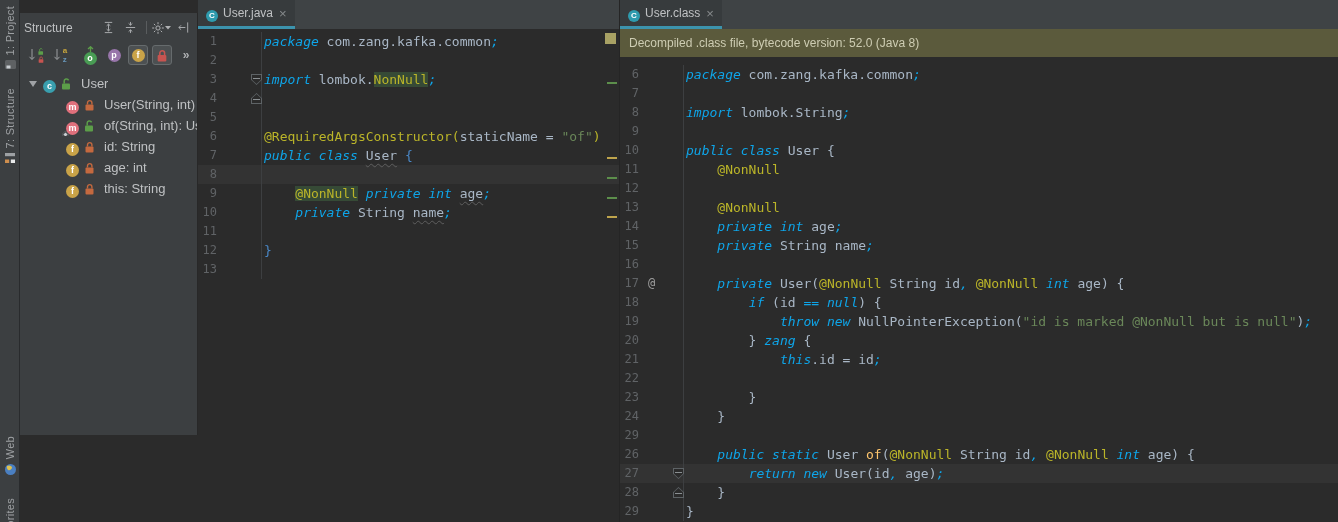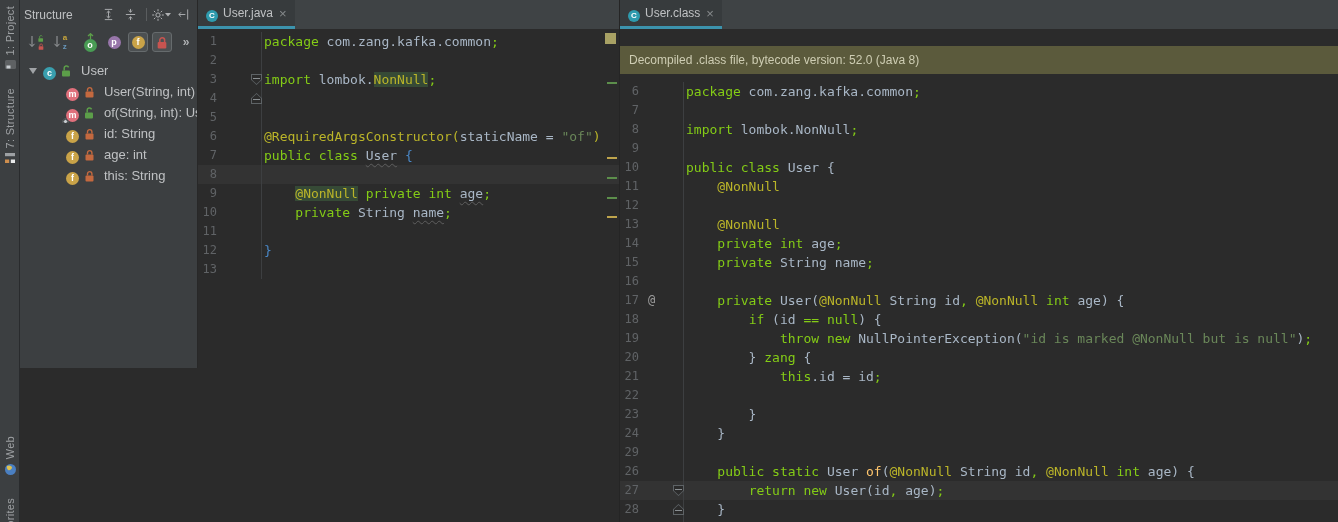--- a/index.html
+++ b/index.html
@@ -10,21 +10,21 @@
     -webkit-font-smoothing:antialiased;
   }
   
   #strip { position:absolute; left:0; top:0; width:20px; height:522px;
     background:#3C3F41; border-right:1px solid #292B2D; }
   .strip-item { position:absolute; left:0; width:20px; display:flex;
     flex-direction:column; align-items:center; gap:4px; cursor:pointer; }
   .strip-item .v-label { writing-mode:vertical-rl; transform:rotate(180deg);
     font-size:11px; color:#9DA0A3; letter-spacing:.3px; white-space:nowrap; }
   
-  #panel { position:absolute; left:20px; top:0; width:178px; height:368px;
+  #panel { position:absolute; left:20px; top:13px; width:178px; height:422px;
     background:#3C3F41; border-right:1px solid #282828; }
   .panel-header { height:29px; display:flex; align-items:center; padding:0 6px 0 4px; }
   .panel-title { font-size:12px; color:#BFC1C3; flex:0 0 auto; }
   .panel-header .spacer { flex:1; }
   .panel-header .ic, .panel-toolbar .ic { display:inline-flex; align-items:center; justify-content:center; }
   .hdr-ic { width:16px; height:16px; margin-left:6px; cursor:pointer; }
   .vsep { width:1px; height:13px; background:#5A5D5F; margin-left:8px; }
   .vsep-dot { width:1px; height:14px; margin:0 4px 0 2px;
     background:repeating-linear-gradient(#6A6D6F 0 1px, transparent 1px 3px); }
   .panel-toolbar { height:26px; display:flex; align-items:center; padding:0 4px 0 6px; }
@@ -49,21 +49,21 @@
   
   .editor { position:absolute; top:0; height:522px; }
   #left-editor  { left:198px; width:421px; }
   #right-editor { left:619px; width:719px; border-left:1px solid #252525; }
   .tabbar { height:29px; background:#3F4345; display:flex; align-items:flex-end; }
   .tab { height:29px; display:flex; align-items:center; gap:5px; padding:0 7px 0 8px;
     background:#373B3D; border-bottom:3px solid #3C93AD; cursor:pointer; }
   .tab-label { font-size:12px; color:#BFC1C3; }
   .tab-close { font-size:13px; color:#868A8C; cursor:pointer; line-height:1; padding:0 1px; }
   .banner { height:28px; background:#5B5A3C; color:#CECDB3; font-size:12px;
-    display:flex; align-items:center; padding-left:9px;margin-top:17px; }
+    display:flex; align-items:center; padding-left:9px; }
   .code-area { position:relative; background:#2B2B2B;
     font-family:"DejaVu Sans Mono", monospace; font-size:13px; }
   #left-editor  .code-area { height:493px; padding-top:3px; }
   #right-editor .code-area { height:465px; padding-top:8px; }
   .line { height:19px; display:flex; align-items:center; white-space:pre; }
   .line.hl { background:#333333; }
   .gutter { position:relative; width:64px; flex:0 0 auto; align-self:stretch;
     border-right:1px solid #3D3F41; cursor:pointer; }
   .ln { position:absolute; left:0; top:0; width:19px; text-align:right;
     font-size:12px; color:#606366; line-height:19px; }
@@ -71,21 +71,21 @@
     font-size:12px; color:#9E9E9E; }
   .fold { position:absolute; left:53px; width:11px; height:11px; cursor:pointer; }
   .fold .outer { position:absolute; inset:0; background:#5E6366; }
   .fold .inner { position:absolute; inset:1px; background:#2B2B2B; }
   .fold.down .outer, .fold.down .inner { clip-path:polygon(0 0,100% 0,100% 52%,50% 100%,0 52%); }
   .fold.up   .outer, .fold.up   .inner { clip-path:polygon(50% 0,100% 48%,100% 100%,0 100%,0 48%); }
   .fold .dash { position:absolute; left:2px; right:2px; top:4px; height:1px; background:#8A8F92; }
   .fold.up .dash { top:6px; }
   .txt { padding-left:2px; line-height:19px; }
   
-  .tk-k { color:#84cc16; }
+  .tk-k { color:#0ea5e9;font-style:italic; }
   .tk-p { color:#A9B7C6; }
   .tk-a { color:#BBB529; }
   .tk-s { color:#6A8759; }
   .tk-b { color:#4A88C7; }
   .tk-m { color:#FFC66D; }
   .tk-ah { color:#BBB529; background:#364A36; }
   .tk-w { color:#A9B7C6; text-decoration:underline; text-decoration-style:wavy;
           text-decoration-color:#5E5E5E; text-decoration-thickness:1px; text-underline-offset:3px; }
   .stripe-mark { position:absolute; right:2px; width:10px; height:2px; cursor:pointer; }
   .insp-square { position:absolute; right:3px; width:11px; height:11px; cursor:pointer; }
@@ -331,21 +331,21 @@
       <div class="tab">
         <span class="ic" id="tabicon-right"><span class="cir" style="width:12px;height:12px;background:#2E9BAE;font-size:8px">C</span></span>
         <span class="tab-label">User.class</span>
         <span class="tab-close">×</span>
       </div>
     </div>
     <div class="banner">Decompiled .class file, bytecode version: 52.0 (Java 8)</div>
     <div class="code-area" id="right-code">
         <div class="line"><span class="gutter"><span class="ln">6</span></span><span class="txt"><span class="tk-k">package</span><span class="tk-p"> com.zang.kafka.common</span><span class="tk-k">;</span></span></div>
         <div class="line"><span class="gutter"><span class="ln">7</span></span><span class="txt"></span></div>
-        <div class="line"><span class="gutter"><span class="ln">8</span></span><span class="txt"><span class="tk-k">import</span><span class="tk-p"> lombok.NonNull</span><span class="tk-k">;</span></span></div>
+        <div class="line"><span class="gutter"><span class="ln">8</span></span><span class="txt"><span class="tk-k">import</span><span class="tk-p"> lombok.String</span><span class="tk-k">;</span></span></div>
         <div class="line"><span class="gutter"><span class="ln">9</span></span><span class="txt"></span></div>
         <div class="line"><span class="gutter"><span class="ln">10</span></span><span class="txt"><span class="tk-k">public</span><span class="tk-p"> </span><span class="tk-k">class</span><span class="tk-p"> User {</span></span></div>
         <div class="line"><span class="gutter"><span class="ln">11</span></span><span class="txt"><span class="tk-p">    </span><span class="tk-a">@NonNull</span></span></div>
         <div class="line"><span class="gutter"><span class="ln">12</span></span></div>
         <div class="line"><span class="gutter"><span class="ln">13</span></span><span class="txt"><span class="tk-p">    </span><span class="tk-a">@NonNull</span></span></div>
         <div class="line"><span class="gutter"><span class="ln">14</span></span><span class="txt"><span class="tk-p">    </span><span class="tk-k">private</span><span class="tk-p"> </span><span class="tk-k">int</span><span class="tk-p"> age</span><span class="tk-k">;</span></span></div>
         <div class="line"><span class="gutter"><span class="ln">15</span></span><span class="txt"><span class="tk-p">    </span><span class="tk-k">private</span><span class="tk-p"> String name</span><span class="tk-k">;</span></span></div>
         <div class="line"><span class="gutter"><span class="ln">16</span></span><span class="txt"></span></div>
         <div class="line"><span class="gutter"><span class="ln">17</span><span class="ann-mark">@</span></span><span class="txt"><span class="tk-p">    </span><span class="tk-k">private</span><span class="tk-p"> User(</span><span class="tk-a">@NonNull</span><span class="tk-p"> String id</span><span class="tk-k">,</span><span class="tk-p"> </span><span class="tk-a">@NonNull</span><span class="tk-p"> </span><span class="tk-k">int</span><span class="tk-p"> age) {</span></span></div>
         <div class="line"><span class="gutter"><span class="ln">18</span></span><span class="txt"><span class="tk-p">        </span><span class="tk-k">if</span><span class="tk-p"> (id </span><span class="tk-k">==</span><span class="tk-p"> </span><span class="tk-k">null</span><span class="tk-p">) {</span></span></div>

